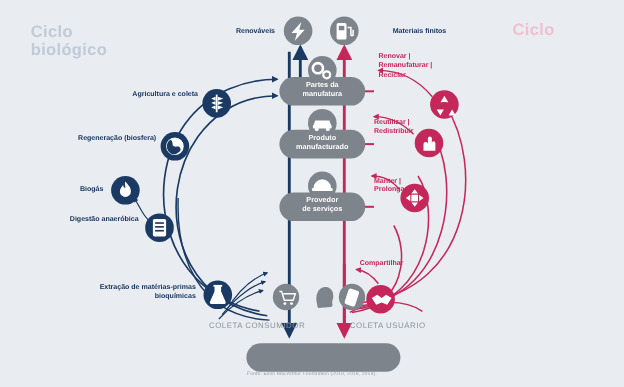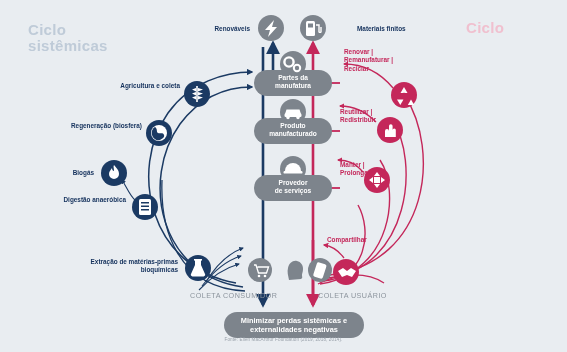--- a/index.html
+++ b/index.html
@@ -233,37 +233,35 @@
       <rect x="374" y="177" width="6" height="6" fill="#ffffff"></rect>
     </g>
     <g>
       <circle cx="346" cy="272" r="13" fill="#c4275a"></circle>
       <path d="M338,271 l5,-3 l4,3 l4,-3 l5,3 l-4,6 l-5,-2 l-5,2 z" fill="#ffffff"></path>
     </g>
   </svg>
 
   <div class="title" id="title-bio">
     <span>Ciclo</span><br>
-    <span>sistêmicas</span>
+    <span>biológico</span>
   </div>
   <div class="title" id="title-tec">
     <span>Ciclo</span>
   </div>
 
   <div class="lbl right" style="left:178px;top:25px;width:72px;">Renováveis</div>
   <div class="lbl" style="left:357px;top:25px;width:90px;">Materiais finitos</div>
 
   <div class="boxtext" style="left:247px;top:74px;">Partes da
 manufatura</div>
   <div class="boxtext" style="left:247px;top:122px;">Produto
 manufacturado</div>
   <div class="boxtext" style="left:247px;top:179px;">Provedor
 de serviços</div>
-  <div class="boxtext" id="box-bottom-text" style="left:221px;top:316px;">Minimizar perdas sistêmicas e
-externalidades negativas</div>
 
   <div class="lbl right" style="left:106px;top:82px;width:74px;">Agricultura e coleta</div>
   <div class="lbl right" style="left:44px;top:122px;width:98px;">Regeneração (biosfera)</div>
   <div class="lbl right" style="left:48px;top:169px;width:46px;">Biogás</div>
   <div class="lbl right" style="left:48px;top:196px;width:78px;">Digestão anaeróbica</div>
   <div class="lbl right" style="left:74px;top:258px;width:104px;">Extração de matérias-primas
 bioquímicas</div>
 
   <div class="lbl pink" style="left:344px;top:48px;width:76px;">Renovar |
 Remanufaturar |

